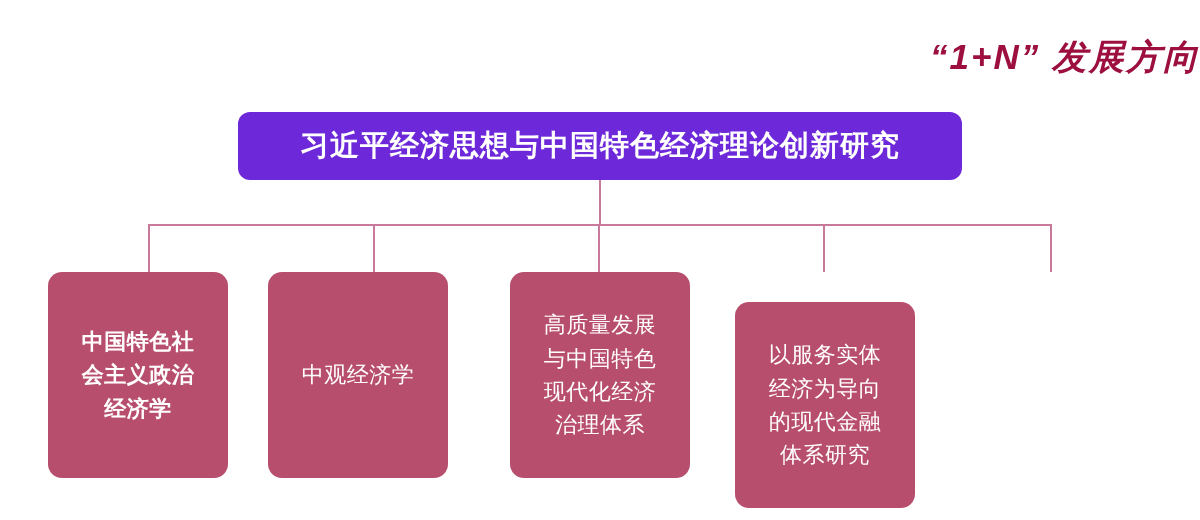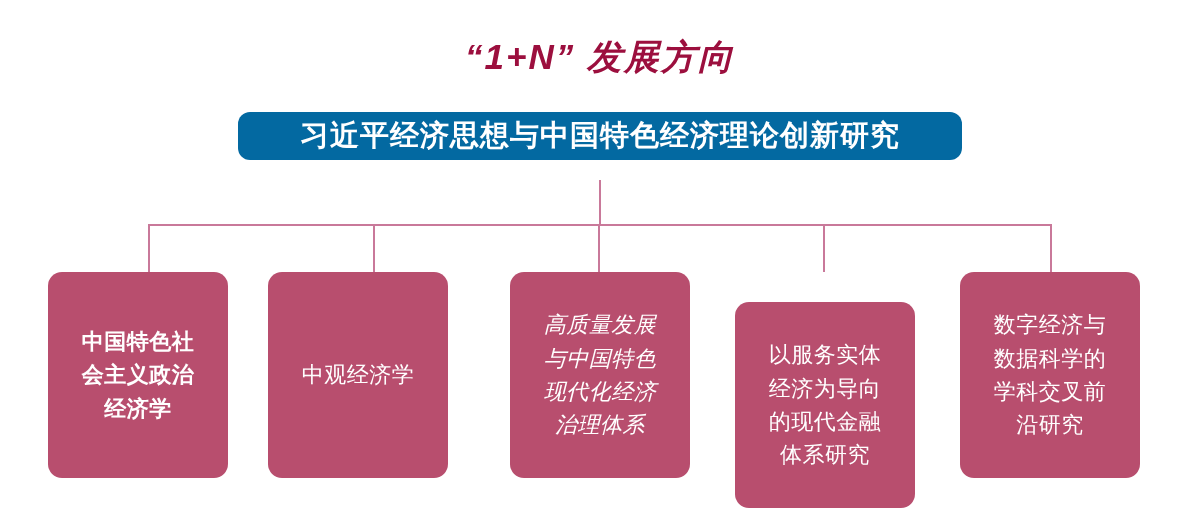--- a/index.html
+++ b/index.html
@@ -19,37 +19,37 @@
     height: 520px;
     background: #ffffff;
   }
 
   
   #chart-title {
     position: absolute;
     left: 0;
     top: 34px;
     width: 1200px;
-    text-align: center;
+    text-align: right;
     font-size: 35px;
     font-weight: bold;
     font-style: italic;
     letter-spacing: 2px;
     color: #9c0f3e;
     white-space: nowrap;
   }
 
   
   #root-node {
     position: absolute;
     left: 238px;
     top: 112px;
     width: 724px;
-    height: 48px;
-    background: #0369a1;
+    height: 68px;
+    background: #6d28d9;
     border-radius: 12px;
     display: flex;
     align-items: center;
     justify-content: center;
     box-sizing: border-box;
   }
   #root-node .node-label {
     color: #ffffff;
     font-size: 29px;
     font-weight: bold;
@@ -127,34 +127,28 @@
   <div class="leaf-node" style="left:48px;font-weight:bold;">
     <span class="node-label">中国特色社
 会主义政治
 经济学</span>
   </div>
 
   <div class="leaf-node" style="left:268px;">
     <span class="node-label">中观经济学</span>
   </div>
 
-  <div class="leaf-node" style="left:510px;font-style:italic;">
+  <div class="leaf-node" style="left:510px;">
     <span class="node-label">高质量发展
 与中国特色
 现代化经济
 治理体系</span>
   </div>
 
   <div class="leaf-node" style="left:735px;margin-top:30px;">
     <span class="node-label">以服务实体
 经济为导向
 的现代金融
 体系研究</span>
   </div>
 
-  <div class="leaf-node" style="left:960px;">
-    <span class="node-label">数字经济与
-数据科学的
-学科交叉前
-沿研究</span>
-  </div>
 
 </div>
 
 </body></html>

